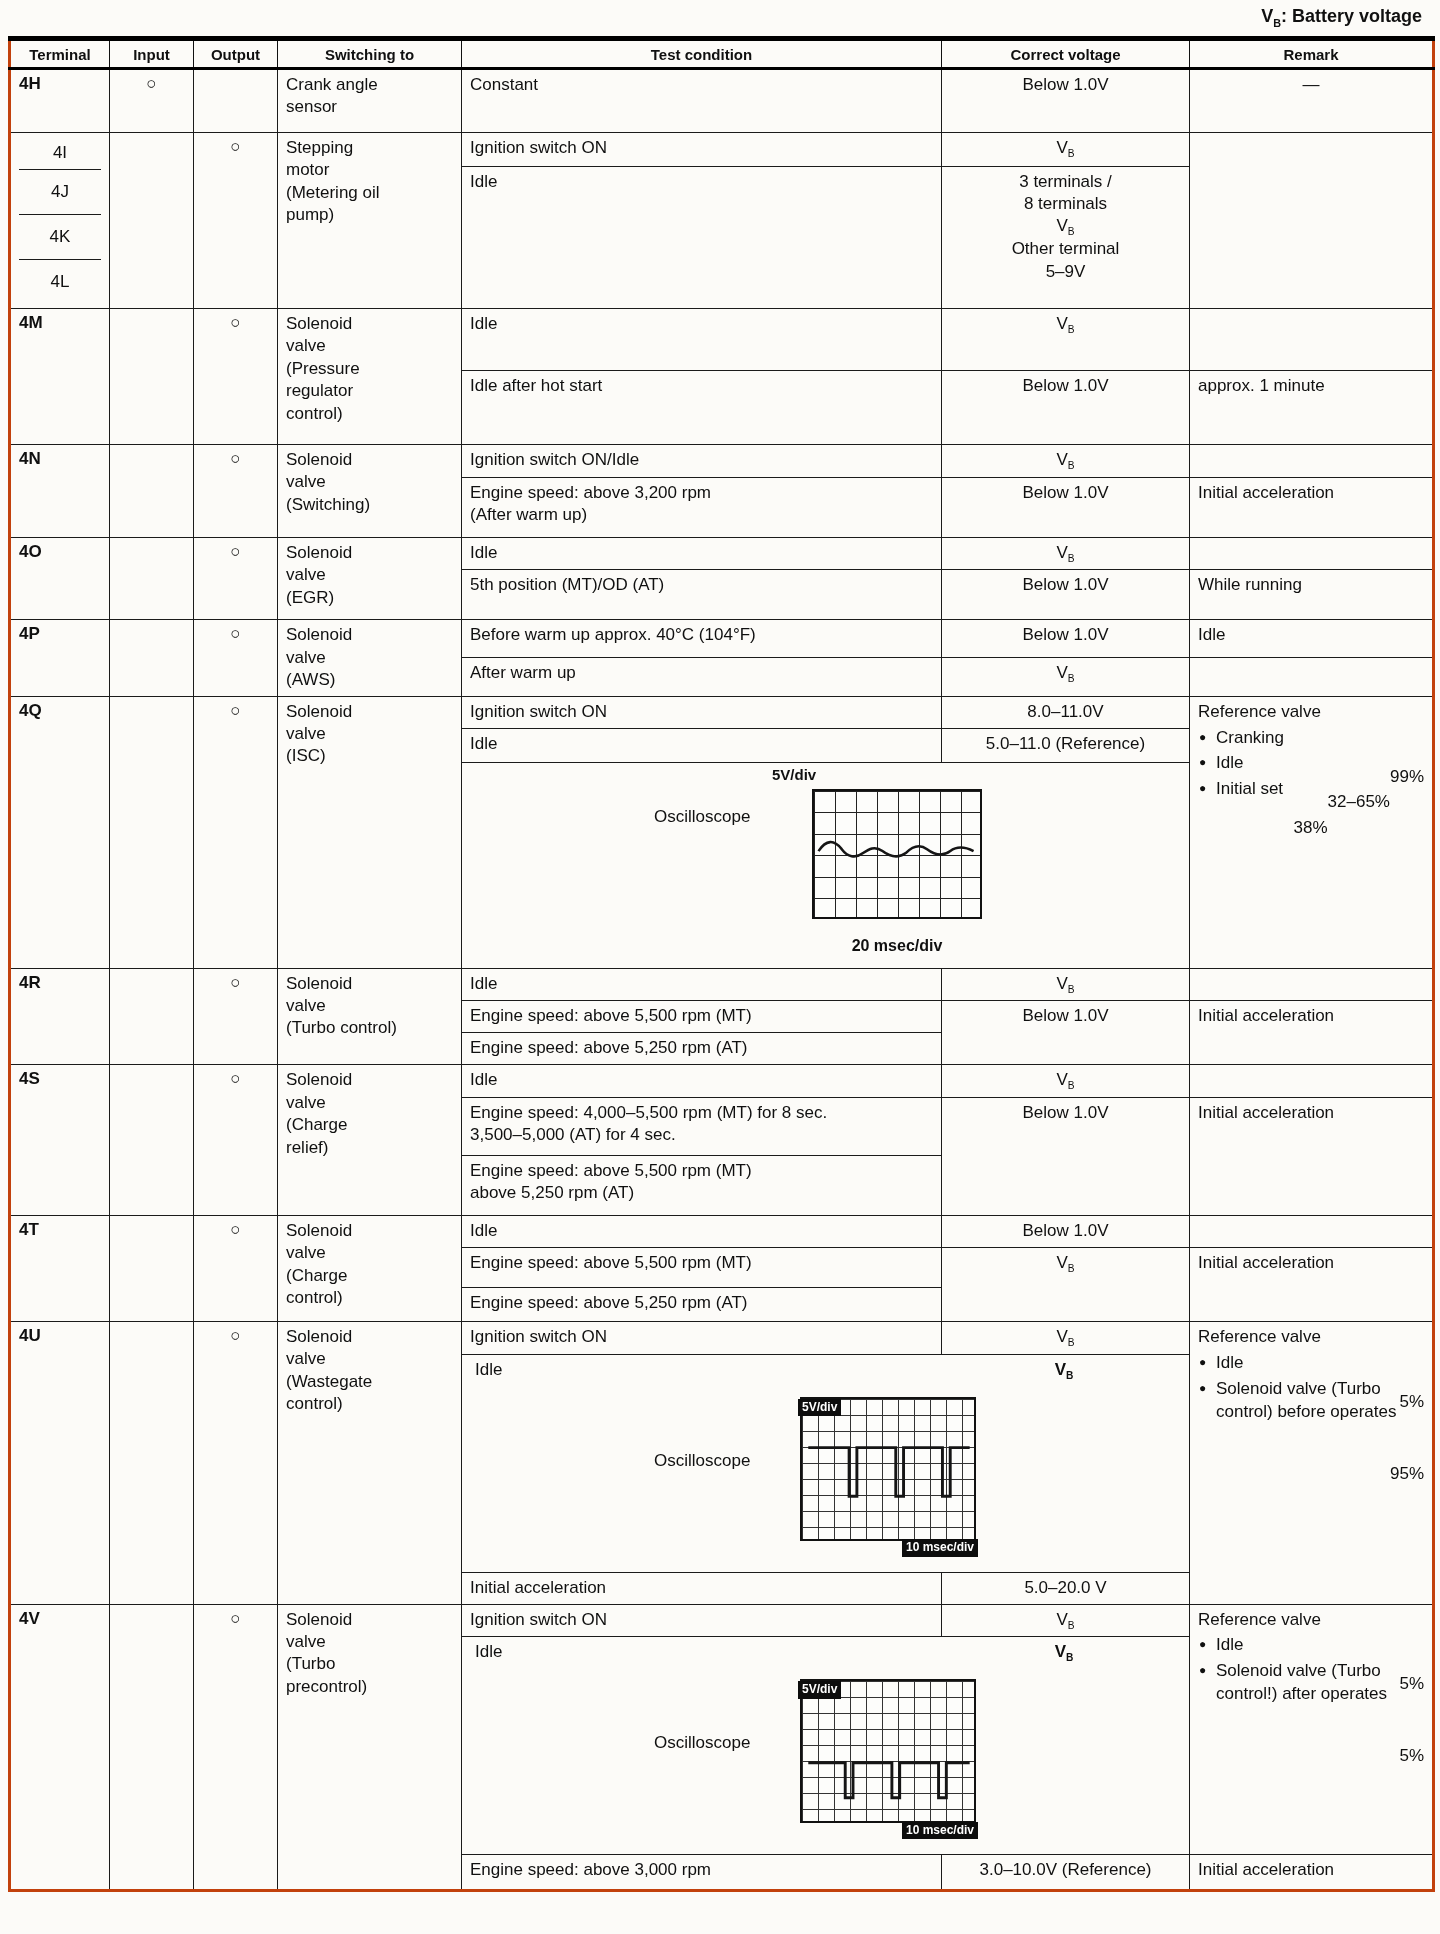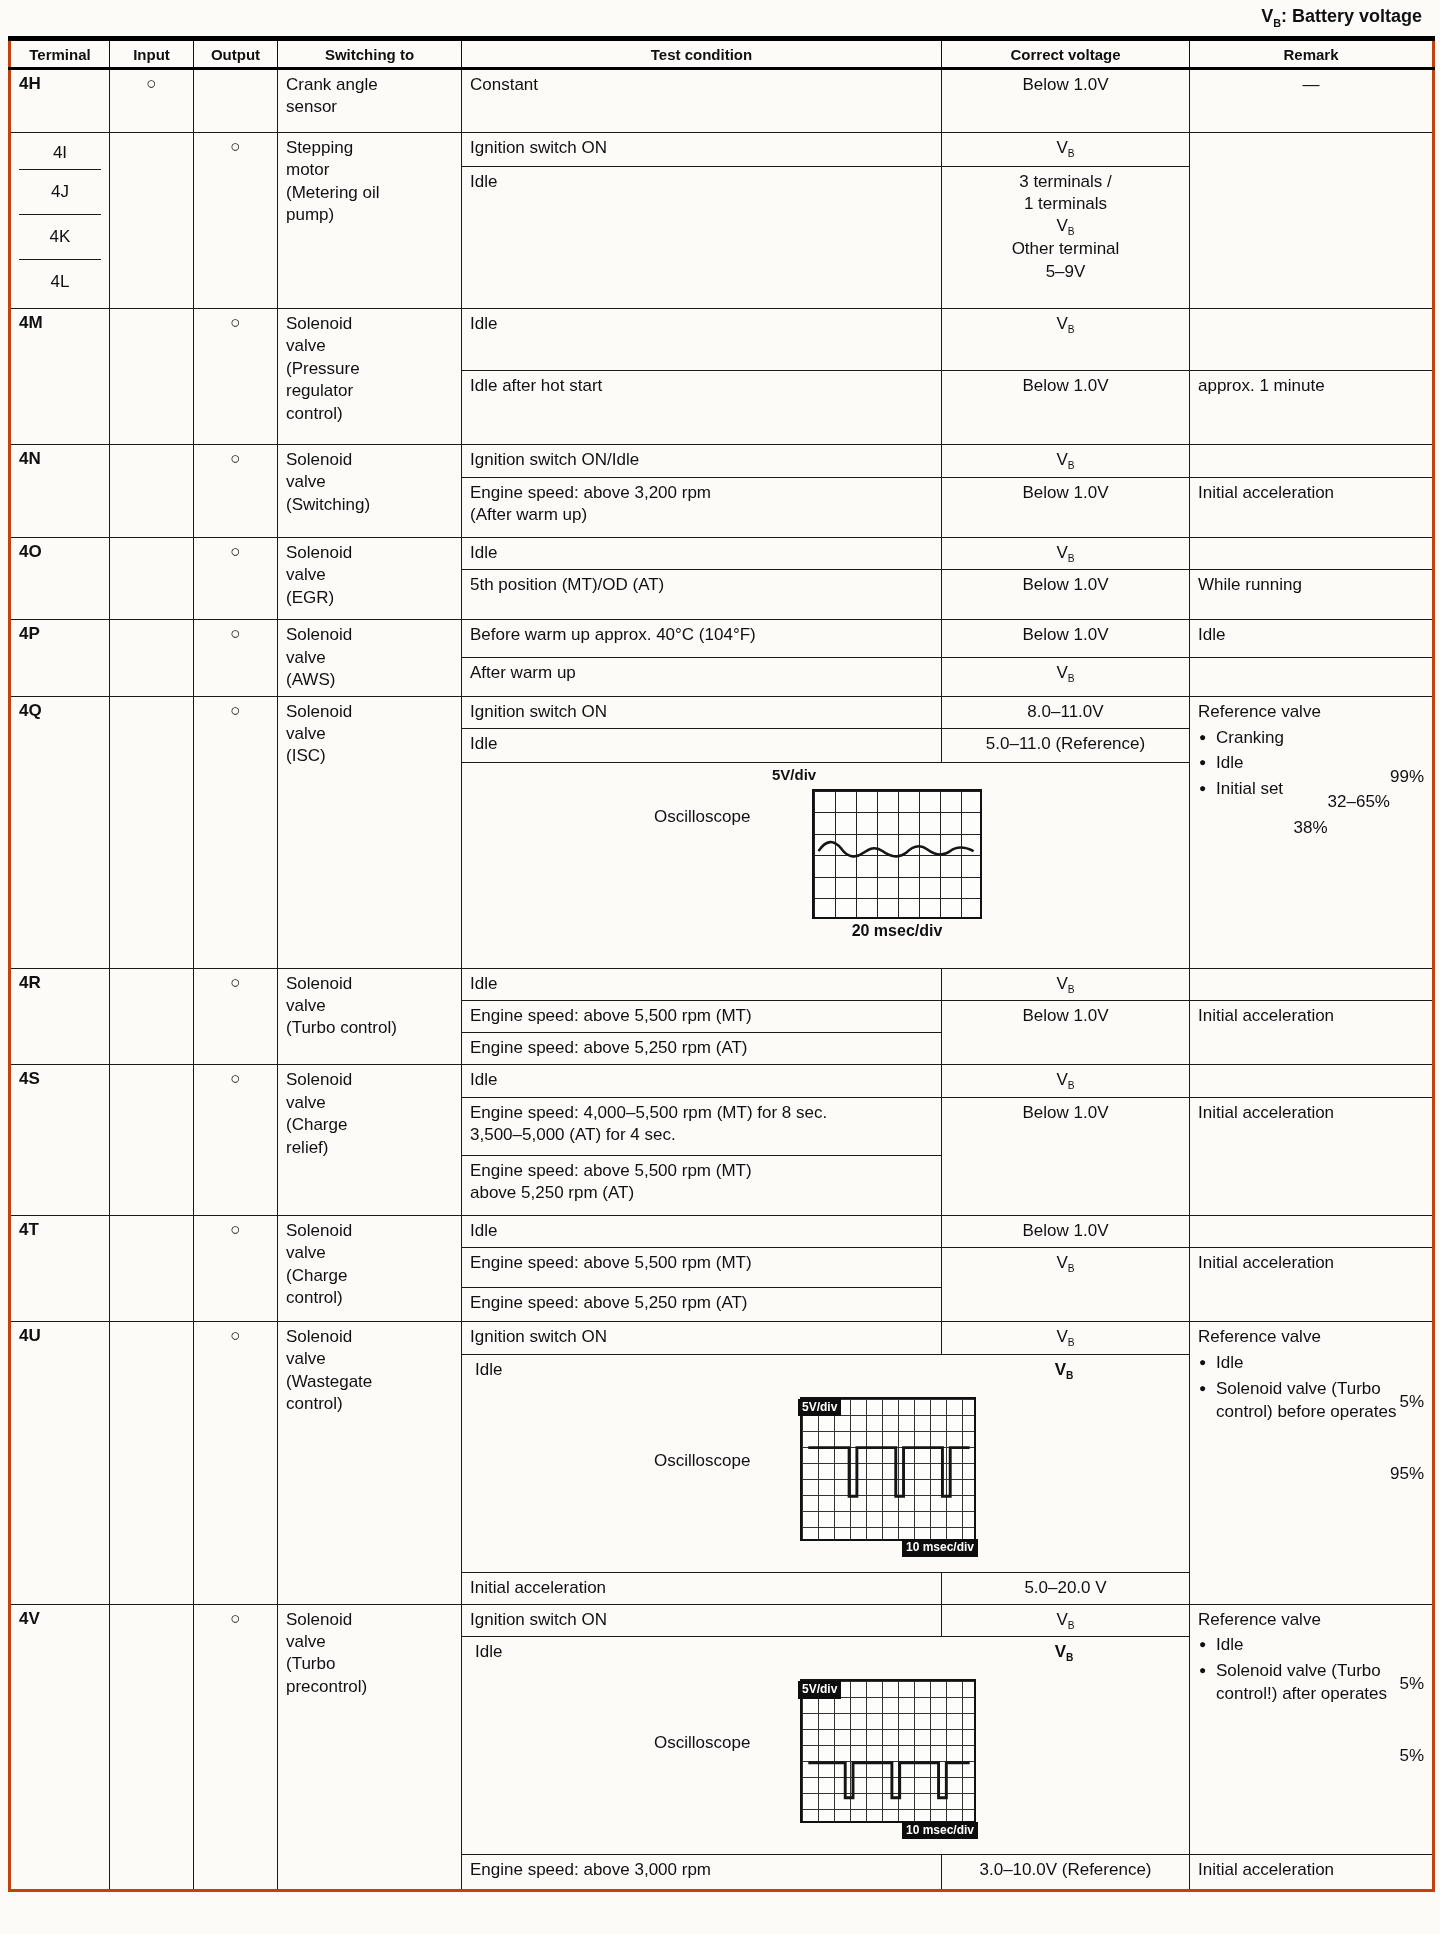--- a/index.html
+++ b/index.html
@@ -38,21 +38,21 @@
   .u-wrap{left:338px;top:42px;width:176px;}
   .scope-grid{position:relative;background-color:#fdfdfb;border:2px solid #111;}
   .grid-q{width:170px;height:130px;
     background-image:repeating-linear-gradient(to right,#222 0px,#222 1px,transparent 1px,transparent 21px),
                      repeating-linear-gradient(to bottom,#222 0px,#222 1px,transparent 1px,transparent 21.5px);}
   .grid-f{width:176px;height:144px;
     background-image:repeating-linear-gradient(to right,#333 0px,#333 1px,transparent 1px,transparent 16px),
                      repeating-linear-gradient(to bottom,#333 0px,#333 1px,transparent 1px,transparent 16px);}
   .wave{position:absolute;left:0;top:0;width:100%;height:100%;}
   .q-vdiv{position:absolute;left:310px;top:3px;font-weight:bold;font-size:15px;}
-  .q-tdiv{text-align:center;font-weight:bold;font-size:16px;margin-top:3px;}
+  .q-tdiv{text-align:center;font-weight:bold;font-size:16px;margin-top:18px;}
   .chip{position:absolute;background:#0d0d0d;color:#fff;font-size:12px;font-weight:bold;padding:1px 4px;line-height:1.3;z-index:2;}
   .chip-vdiv{left:-2px;top:2px;}
   .chip-tdiv{right:-2px;bottom:-16px;}
 </style>
 </head>
 <body>
 
 <div class="page">
 
   <div class="battery-note">
@@ -111,21 +111,21 @@
             <div>pump)</div>
         </td>
         <td class="c-cond">Ignition switch ON</td>
         <td class="c-volt"><span><span>V</span><sub>B</sub></span></td>
         <td class="c-rem" rowspan="2"></td>
       </tr>
       <tr style="height:138px">
         <td class="c-cond">Idle</td>
         <td class="c-volt">
           <div>3 terminals /</div>
-          <div>1 terminals</div>
+          <div>8 terminals</div>
           <div><span>V</span><sub>B</sub></div>
           <div>Other terminal</div>
           <div>5–9V</div>
         </td>
       </tr>
 
       <tr style="height:62px">
         <td class="c-term" rowspan="2">4M</td>
         <td class="c-mark" rowspan="2"></td>
         <td class="c-mark" rowspan="2"><span>○</span></td>

